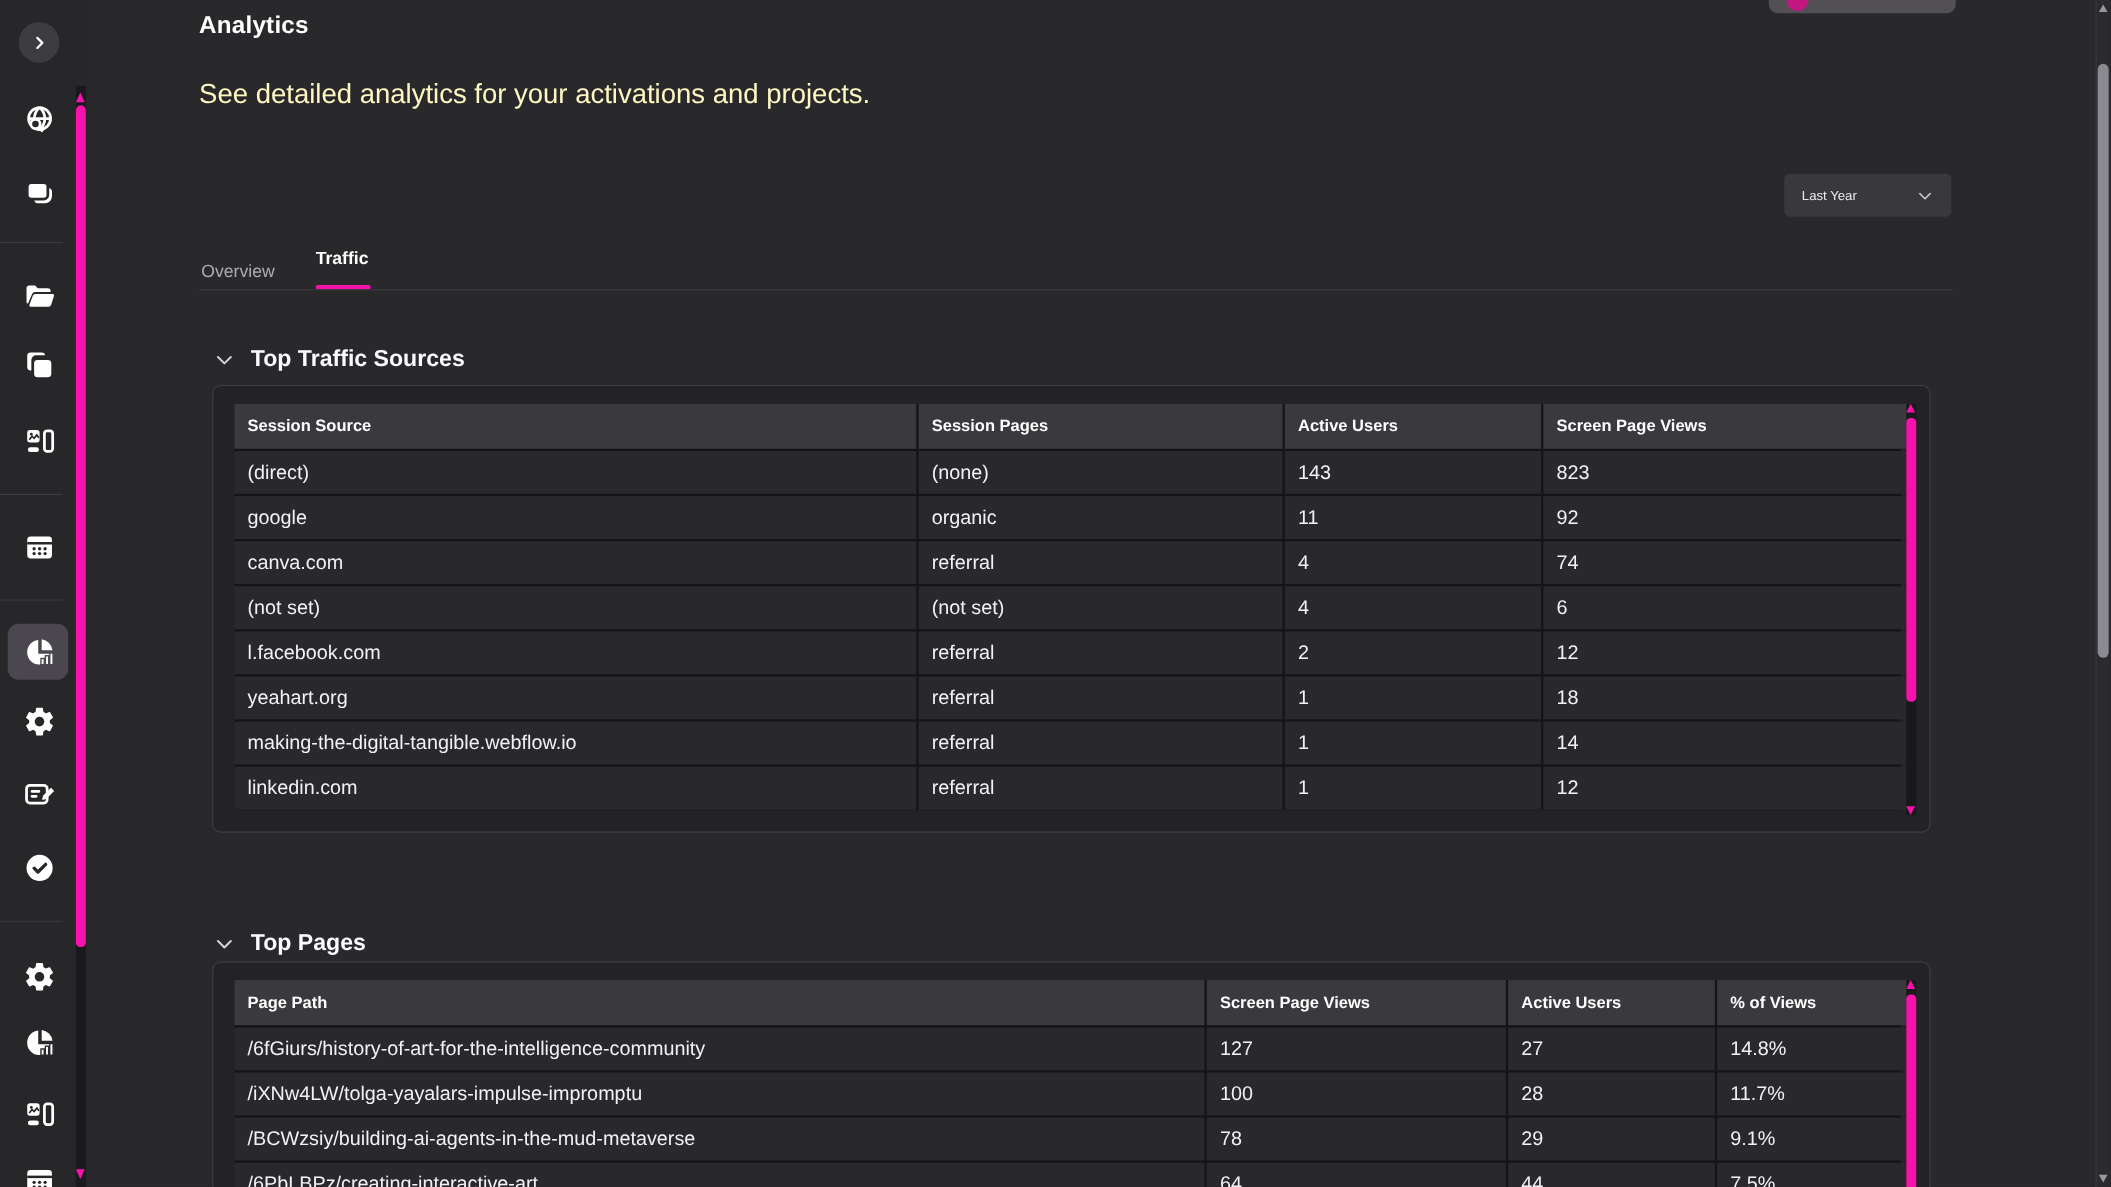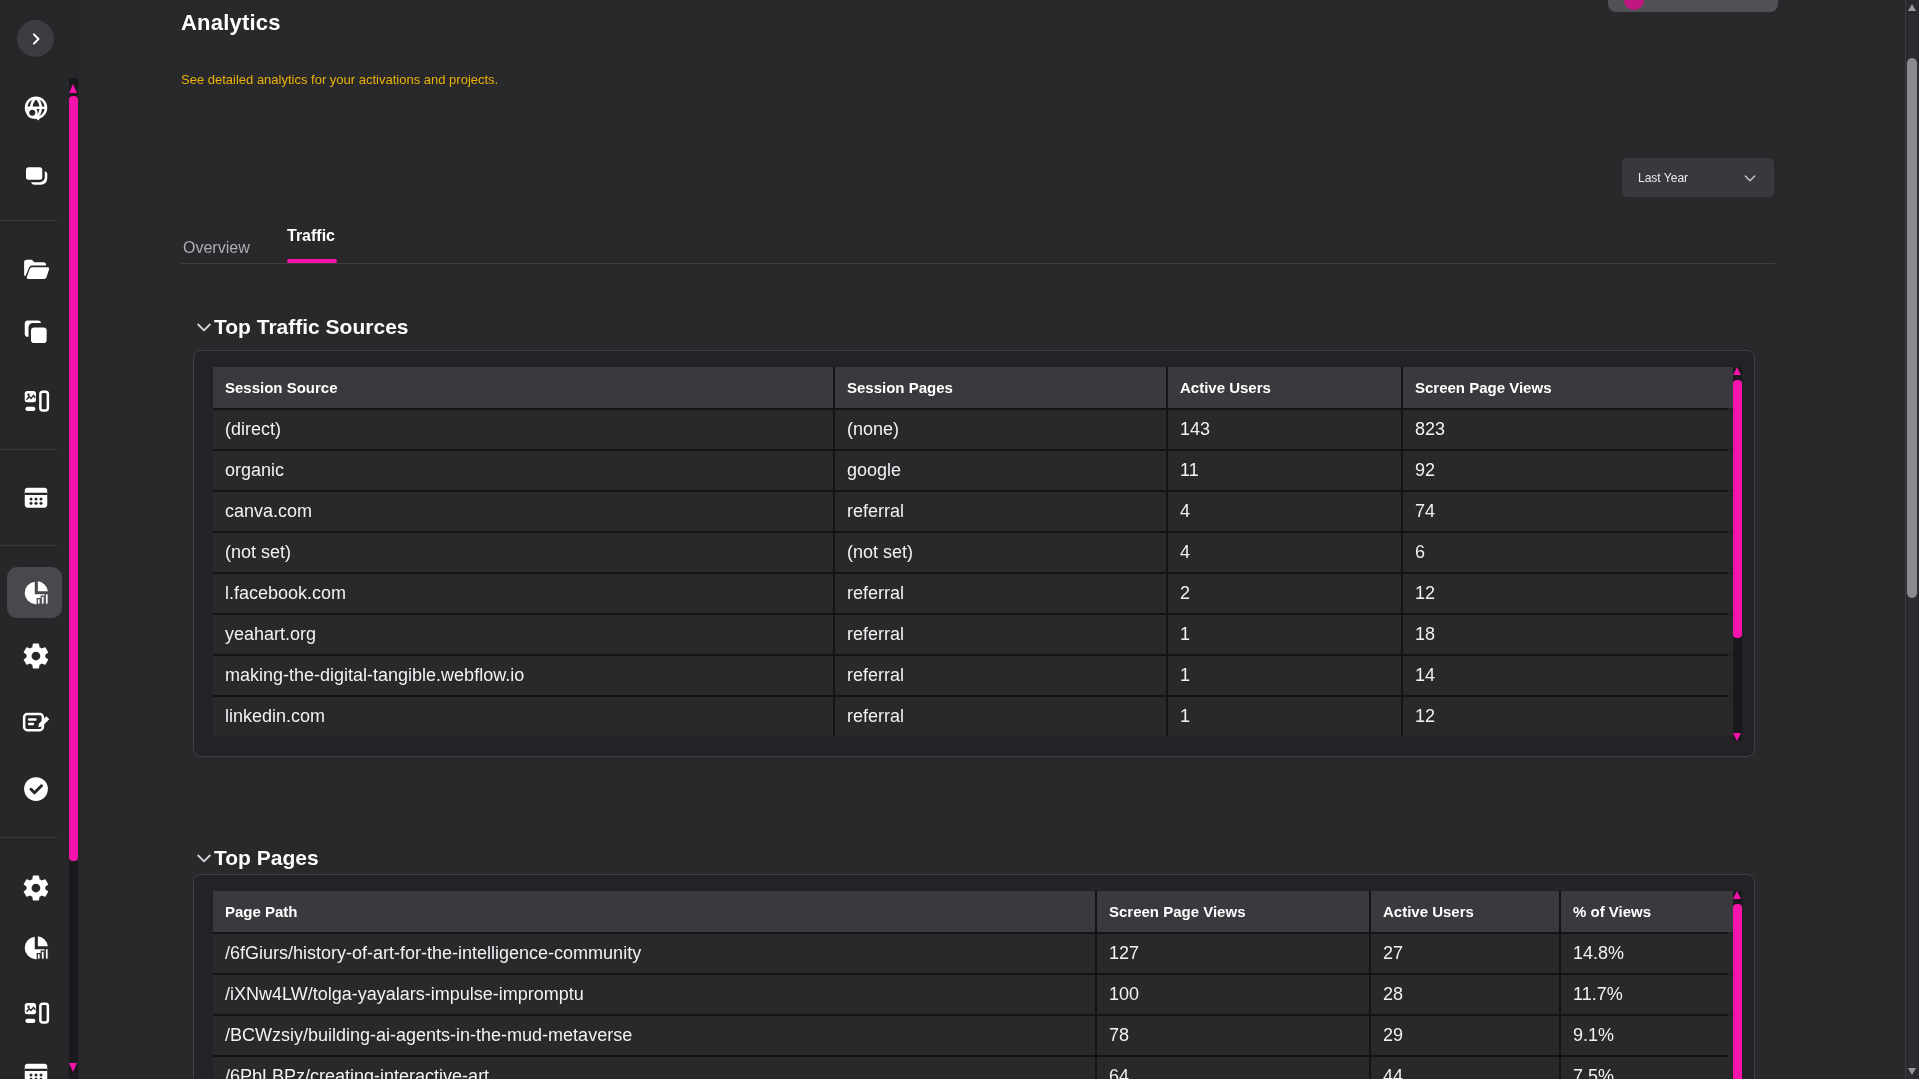--- a/index.html
+++ b/index.html
@@ -18,38 +18,38 @@
   
   .sb-scroll-track{position:absolute;left:69px;top:78px;width:9px;height:1001px;background:#1a191d;}
   .sb-scroll-up{position:absolute;left:69px;top:84px;width:0;height:0;
      border-left:4.5px solid transparent;border-right:4.5px solid transparent;border-bottom:9px solid #f713ab;}
   .sb-scroll-thumb{position:absolute;left:69px;top:96px;width:9px;height:765px;background:#f713ab;border-radius:4px;}
   .sb-scroll-down{position:absolute;left:69px;top:1063px;width:0;height:0;
      border-left:4.5px solid transparent;border-right:4.5px solid transparent;border-top:9px solid #f713ab;}
 
   
   .page-title{position:absolute;left:181px;top:10px;font-size:22px;font-weight:700;letter-spacing:.2px;}
-  .page-subtitle{position:absolute;left:181px;top:72px;font-size:13px;color:#eab308;}
+  .page-subtitle{position:absolute;left:181px;top:72px;font-size:25px;color:#fef9c3;}
 
   .topright-fragment{position:absolute;left:1608px;top:-18px;width:170px;height:30px;border-radius:8px;background:#524f55;}
   .topright-avatar{position:absolute;left:16px;top:8px;width:20px;height:20px;border-radius:50%;background:#c21781;}
 
   .date-range{position:absolute;left:1622px;top:158px;width:152px;height:39px;border-radius:5px;background:#39383d;
       display:flex;align-items:center;justify-content:space-between;padding:0 16px;box-sizing:border-box;
       font-size:12px;color:#eceaee;cursor:pointer;}
 
   
   .tab{position:absolute;top:227px;font-size:16px;}
   .tab-overview{left:183px;color:#aeadb2;margin-top:12px;}
   .tab-traffic{left:287px;color:#fff;font-weight:700;}
   .tab-underline{position:absolute;left:287px;top:259px;width:50px;height:4px;border-radius:2px;background:#f713ab;}
   .tab-divider{position:absolute;left:181px;top:263px;width:1594px;height:1px;background:#3e3d41;}
 
   
-  .section-head{position:absolute;left:194px;height:30px;display:flex;align-items:center;cursor:pointer;}
+  .section-head{position:absolute;left:194px;height:30px;display:flex;align-items:center;gap:14px;cursor:pointer;}
   .section-head .title{font-size:21px;font-weight:700;color:#fcfbfe;}
   .card{position:absolute;left:193px;width:1562px;background:#232226;border:1px solid #413f45;
         border-radius:8px;box-sizing:border-box;}
 
   .datatable{position:absolute;left:19px;top:16px;width:1515px;background:#141316;}
   .th{background:#3a393d;font-size:15px;font-weight:700;line-height:41px;padding:0 12px;
       white-space:nowrap;overflow:hidden;color:#fff;}
   .td{background:#29282b;font-size:18px;line-height:39px;padding:0 12px;
       white-space:nowrap;overflow:hidden;color:#f2f1f4;}
 
@@ -257,22 +257,22 @@
   <div class="card" style="top:350px;height:407px">
     <div class="datatable" style="display: grid; grid-template-columns: 620px 331px 233px 331px; grid-template-rows: 41px repeat(8, 39px); gap: 2px;">
         <div class="th">Session Source</div>
         <div class="th">Session Pages</div>
         <div class="th">Active Users</div>
         <div class="th">Screen Page Views</div>
         <div class="td">(direct)</div>
         <div class="td">(none)</div>
         <div class="td">143</div>
         <div class="td">823</div>
+        <div class="td">google</div>
         <div class="td">organic</div>
-        <div class="td">google</div>
         <div class="td">11</div>
         <div class="td">92</div>
         <div class="td">canva.com</div>
         <div class="td">referral</div>
         <div class="td">4</div>
         <div class="td">74</div>
         <div class="td">(not set)</div>
         <div class="td">(not set)</div>
         <div class="td">4</div>
         <div class="td">6</div>

